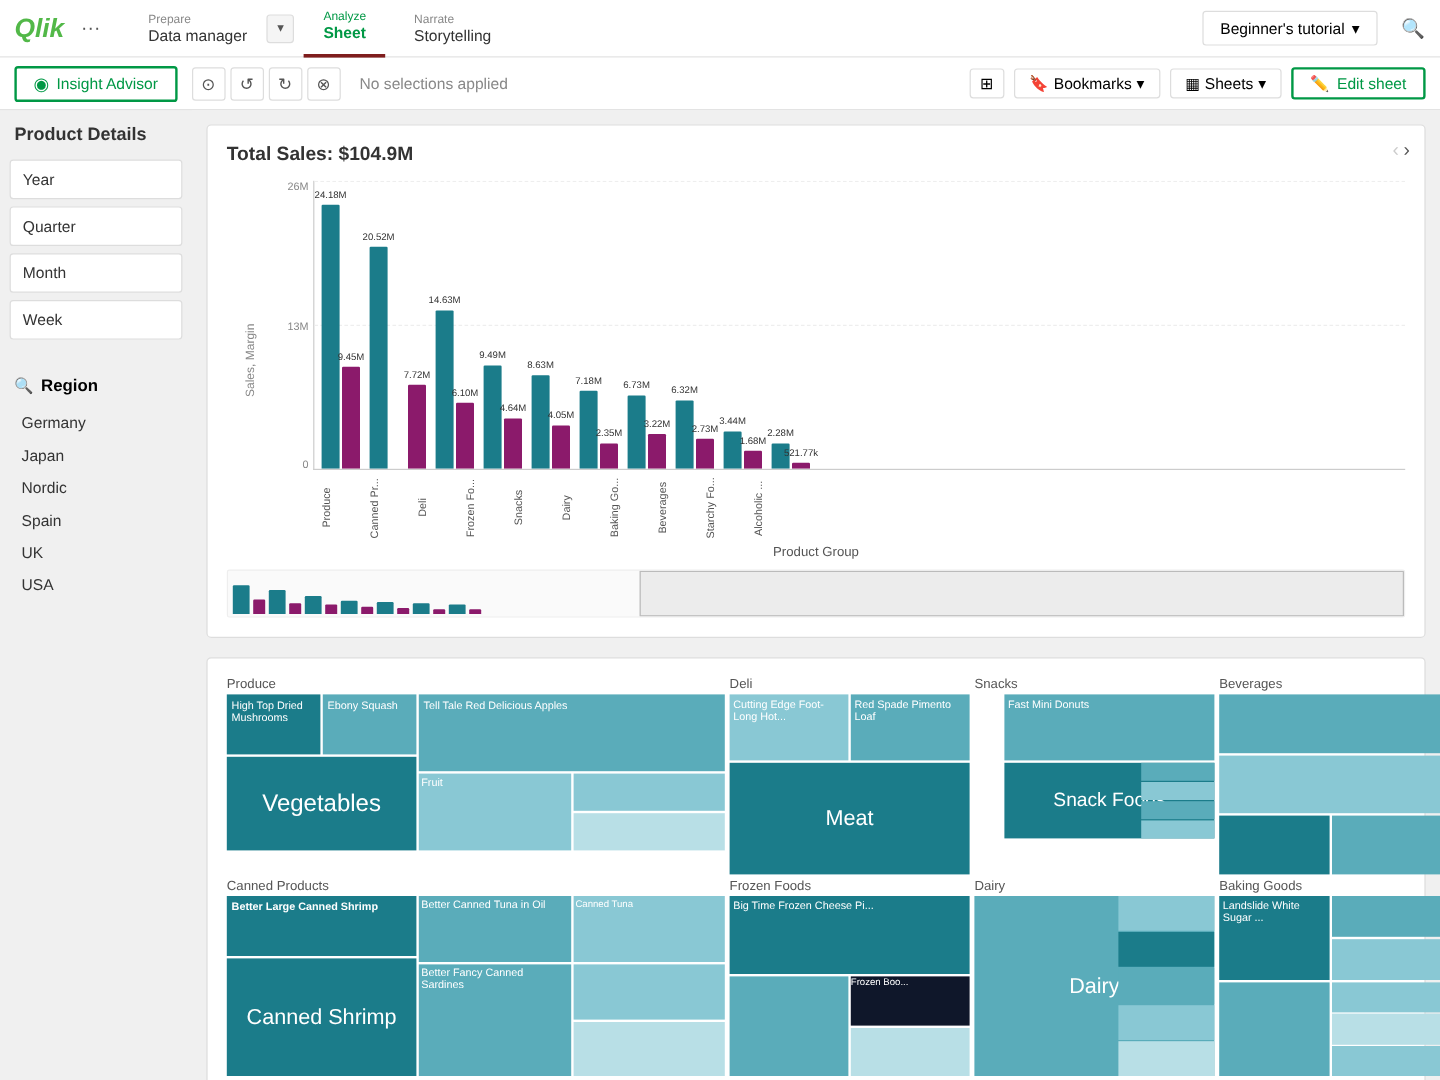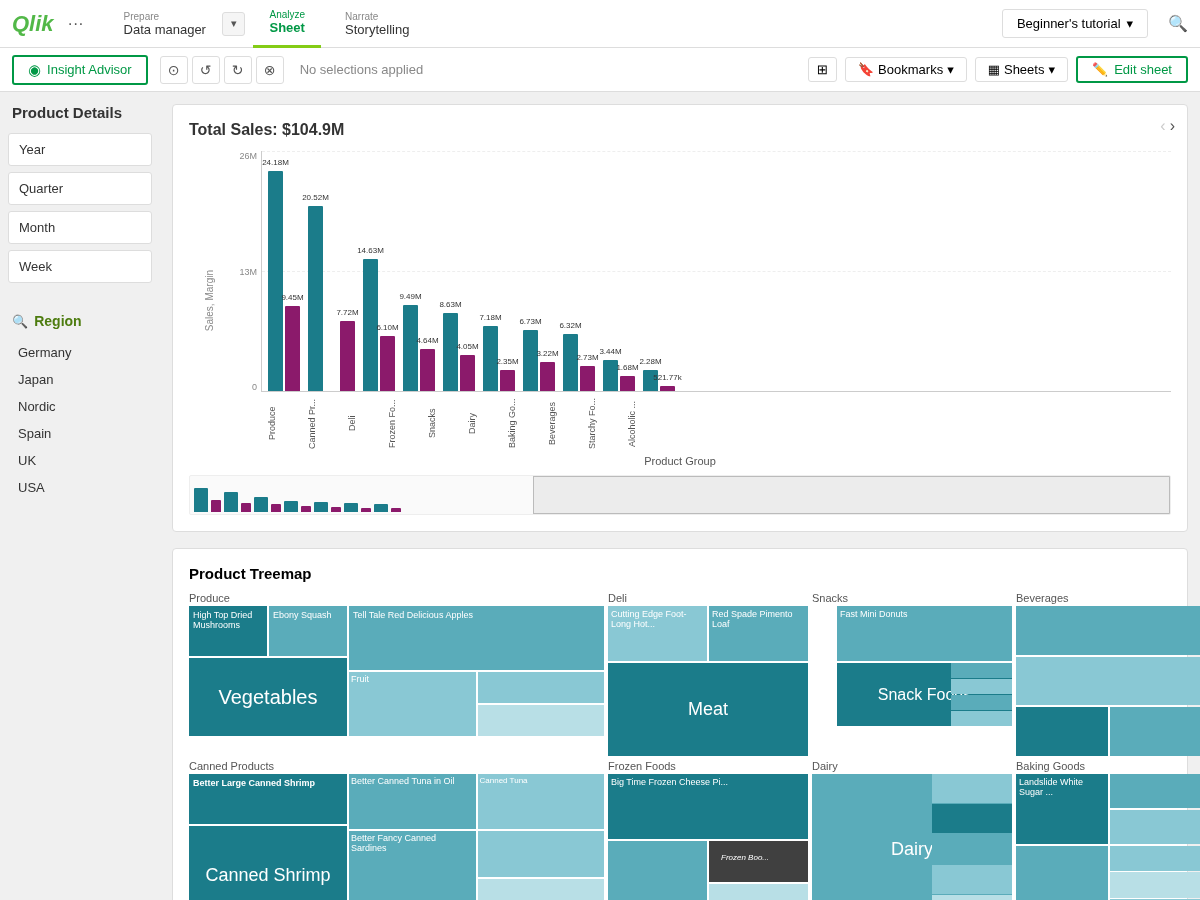--- a/index.html
+++ b/index.html
@@ -32,21 +32,21 @@
     
     .main-layout { display: flex; height: calc(900px - 92px); }
 
     
     .left-sidebar { width: 160px; background: #f0f0f0; padding: 12px 8px; flex-shrink: 0; overflow-y: auto; }
     .sidebar-title { font-size: 15px; font-weight: 600; color: #333; margin-bottom: 12px; padding-left: 4px; }
     .filter-item { background: white; border: 1px solid #ddd; border-radius: 3px; padding: 8px 10px; margin-bottom: 6px; font-size: 13px; color: #333; cursor: pointer; }
     .section-gap { height: 20px; }
     .region-header { display: flex; align-items: center; gap: 6px; padding: 4px; margin-bottom: 6px; }
     .region-search-icon { color: #555; }
-    .region-title { font-size: 14px; font-weight: 600; color: #4d7c0f; }
+    .region-title { font-size: 14px; font-weight: 600; color: #000000; }
     .region-item { padding: 6px 10px; font-size: 13px; color: #333; cursor: pointer; }
 
     
     .content-area { flex: 1; overflow-y: auto; padding: 12px; background: #f0f0f0; }
 
     
     .chart-card { background: white; border-radius: 4px; border: 1px solid #ddd; margin-bottom: 16px; padding: 16px; position: relative; }
     .nav-arrows { position: absolute; top: 12px; right: 12px; display: flex; gap: 4px; }
     .nav-arrow { background: none; border: none; cursor: pointer; color: #555; font-size: 16px; }
     .nav-arrow.disabled { color: #ccc; }
@@ -68,21 +68,21 @@
 <div class="top-nav">
   <span class="qlik-logo">Qlik</span>
   <span class="qlik-dots">···</span>
 
   <div class="nav-section">
     <span class="nav-label">Prepare</span>
     <span class="nav-title">Data manager</span>
   </div>
   <button class="nav-dropdown">▾</button>
 
-  <div class="nav-section active" style="border-bottom: 3px solid #84cc16;">
+  <div class="nav-section active" style="border-bottom: 3px solid #7f1d1d;">
     <span class="nav-label" style="color:#009845">Analyze</span>
     <span class="nav-title" style="color:#009845; font-weight:600;">Sheet</span>
   </div>
 
   <div class="nav-section">
     <span class="nav-label">Narrate</span>
     <span class="nav-title">Storytelling</span>
   </div>
 
   <button class="tutorial-btn">
@@ -325,21 +325,20 @@
         <div style="width:14px; height:9px; background:#1b7c8a; border-radius:1px 1px 0 0;"></div>
         <div style="width:10px; height:4px; background:#8b1a6b; border-radius:1px 1px 0 0;"></div>
         <div style="width:14px; height:8px; background:#1b7c8a; border-radius:1px 1px 0 0;"></div>
         <div style="width:10px; height:4px; background:#8b1a6b; border-radius:1px 1px 0 0;"></div>
 
         <div style="position:absolute; right:0; top:0; bottom:0; width:65%; background:rgba(180,180,180,0.2); border:1px solid #bbb;"></div>
       </div>
     </div>
 
     <div class="treemap-card">
-      <div class="treemap-title">Product Treemap</div>
 
       <div style="display:grid; grid-template-columns: 415px 200px 200px 185px; gap:4px; margin-bottom:4px;">
 
         <div>
           <div style="font-size:11px; color:#555; margin-bottom:2px;">Produce</div>
           <div style="height:130px; display:grid; grid-template-columns:158px 1fr; gap:2px;">
 
             <div style="display:grid; grid-template-rows:50px 1fr; gap:2px;">
               <div style="display:grid; grid-template-columns:1fr 1fr; gap:2px;">
                 <div style="background:#1b7c8a; color:white; font-size:9px; padding:4px; overflow:hidden;">High Top Dried Mushrooms</div>
@@ -426,21 +425,21 @@
           </div>
         </div>
 
         <div>
           <div style="font-size:11px; color:#555; margin-bottom:2px;">Frozen Foods</div>
           <div style="height:150px; display:grid; grid-template-rows:65px 1fr; gap:2px;">
             <div style="background:#1b7c8a; color:white; font-size:9px; padding:3px; overflow:hidden;">Big Time Frozen Cheese Pi...</div>
             <div style="display:grid; grid-template-columns:1fr 1fr; gap:2px;">
               <div style="background:#5aacba;"></div>
               <div style="display:grid; grid-template-rows:1fr 1fr; gap:2px;">
-                <div style="background:#404040; font-size:8px; color:white; padding:12px; overflow:hidden;font-style:italic;">Frozen Boo...</div>
+                <div style="background:#0f172a; font-size:8px; color:white; padding:0; overflow:hidden;">Frozen Boo...</div>
                 <div style="background:#b8dfe6;"></div>
               </div>
             </div>
           </div>
         </div>
 
         <div>
           <div style="font-size:11px; color:#555; margin-bottom:2px;">Dairy</div>
           <div style="height:150px; background:#5aacba; color:white; font-size:18px; font-weight:300; display:flex; align-items:center; justify-content:center; position:relative; overflow:hidden;">
             <span>Dairy</span>

